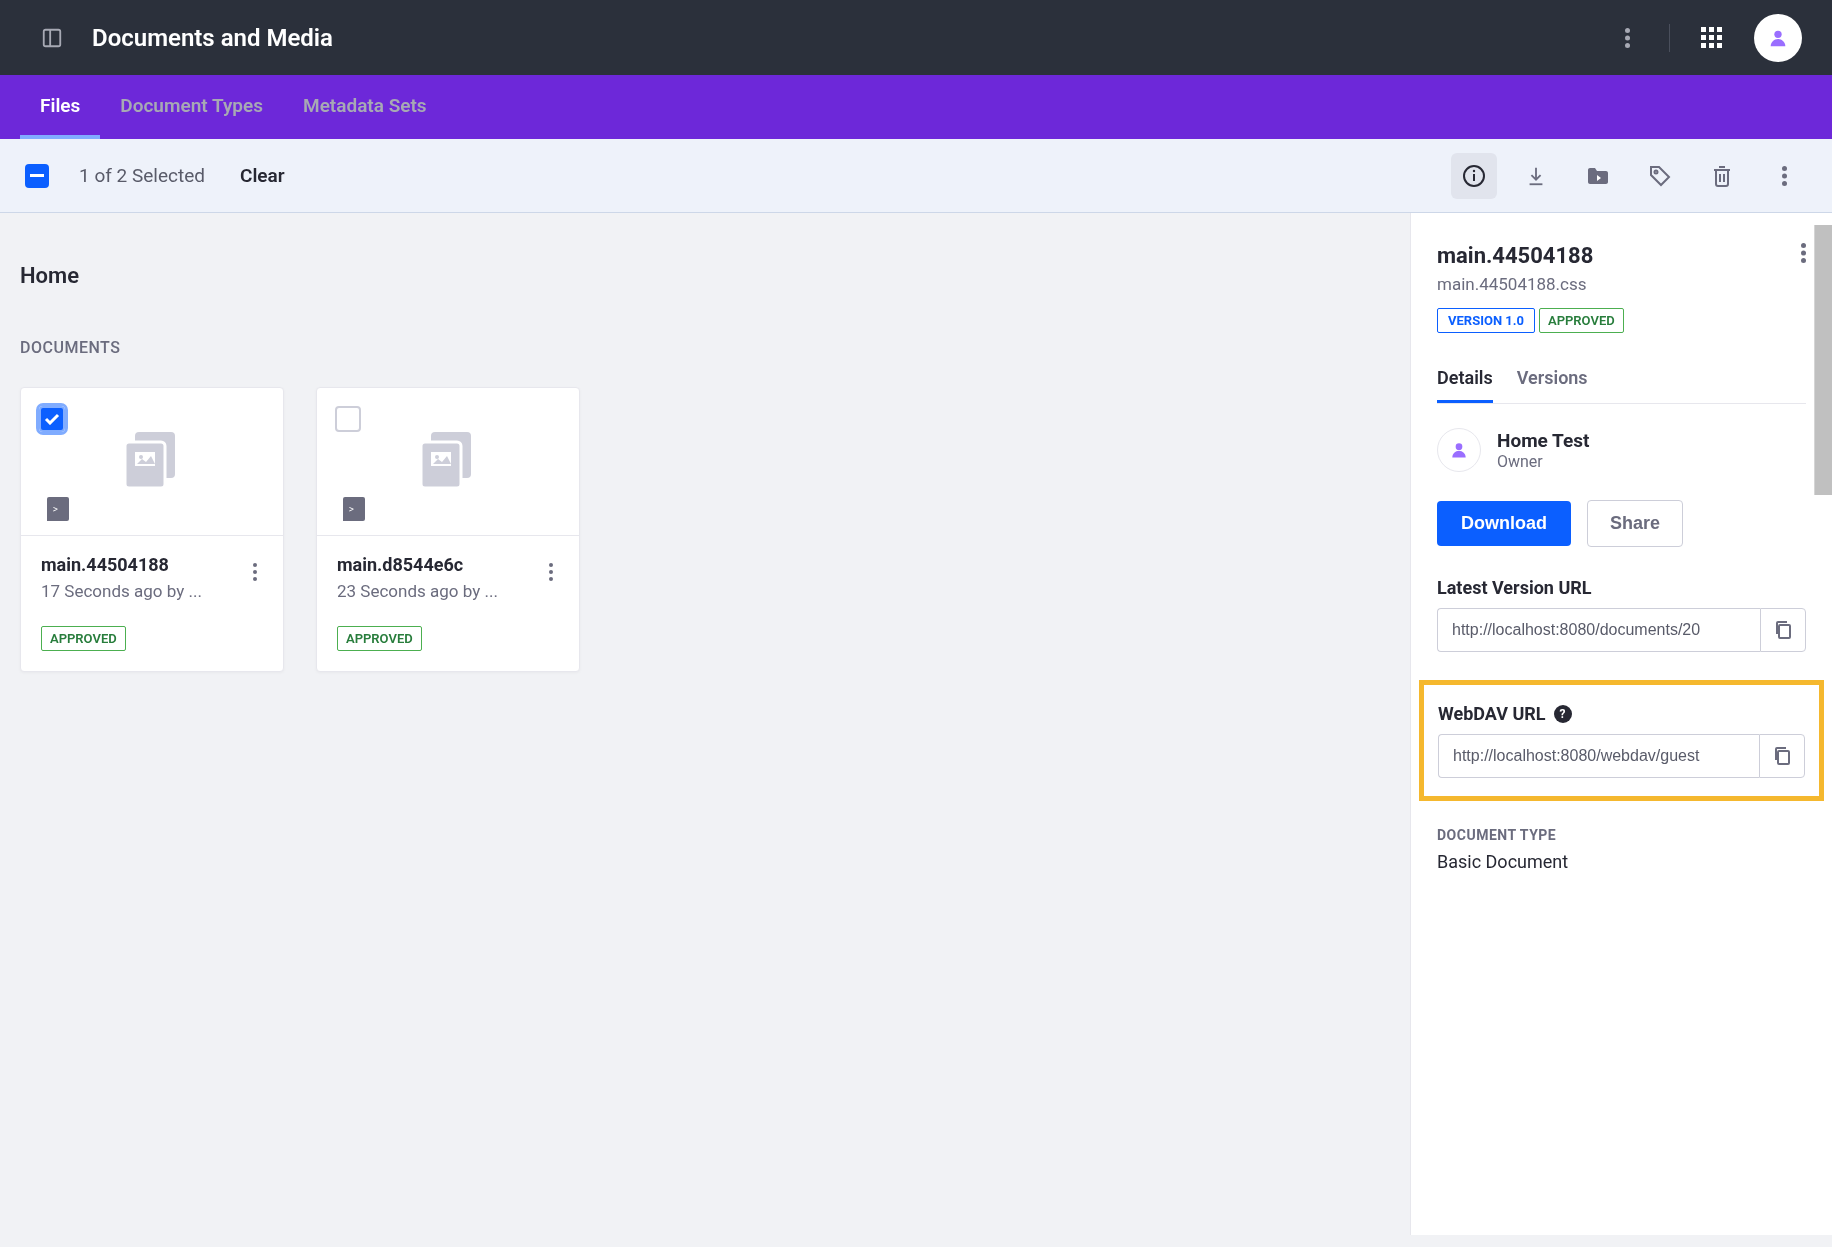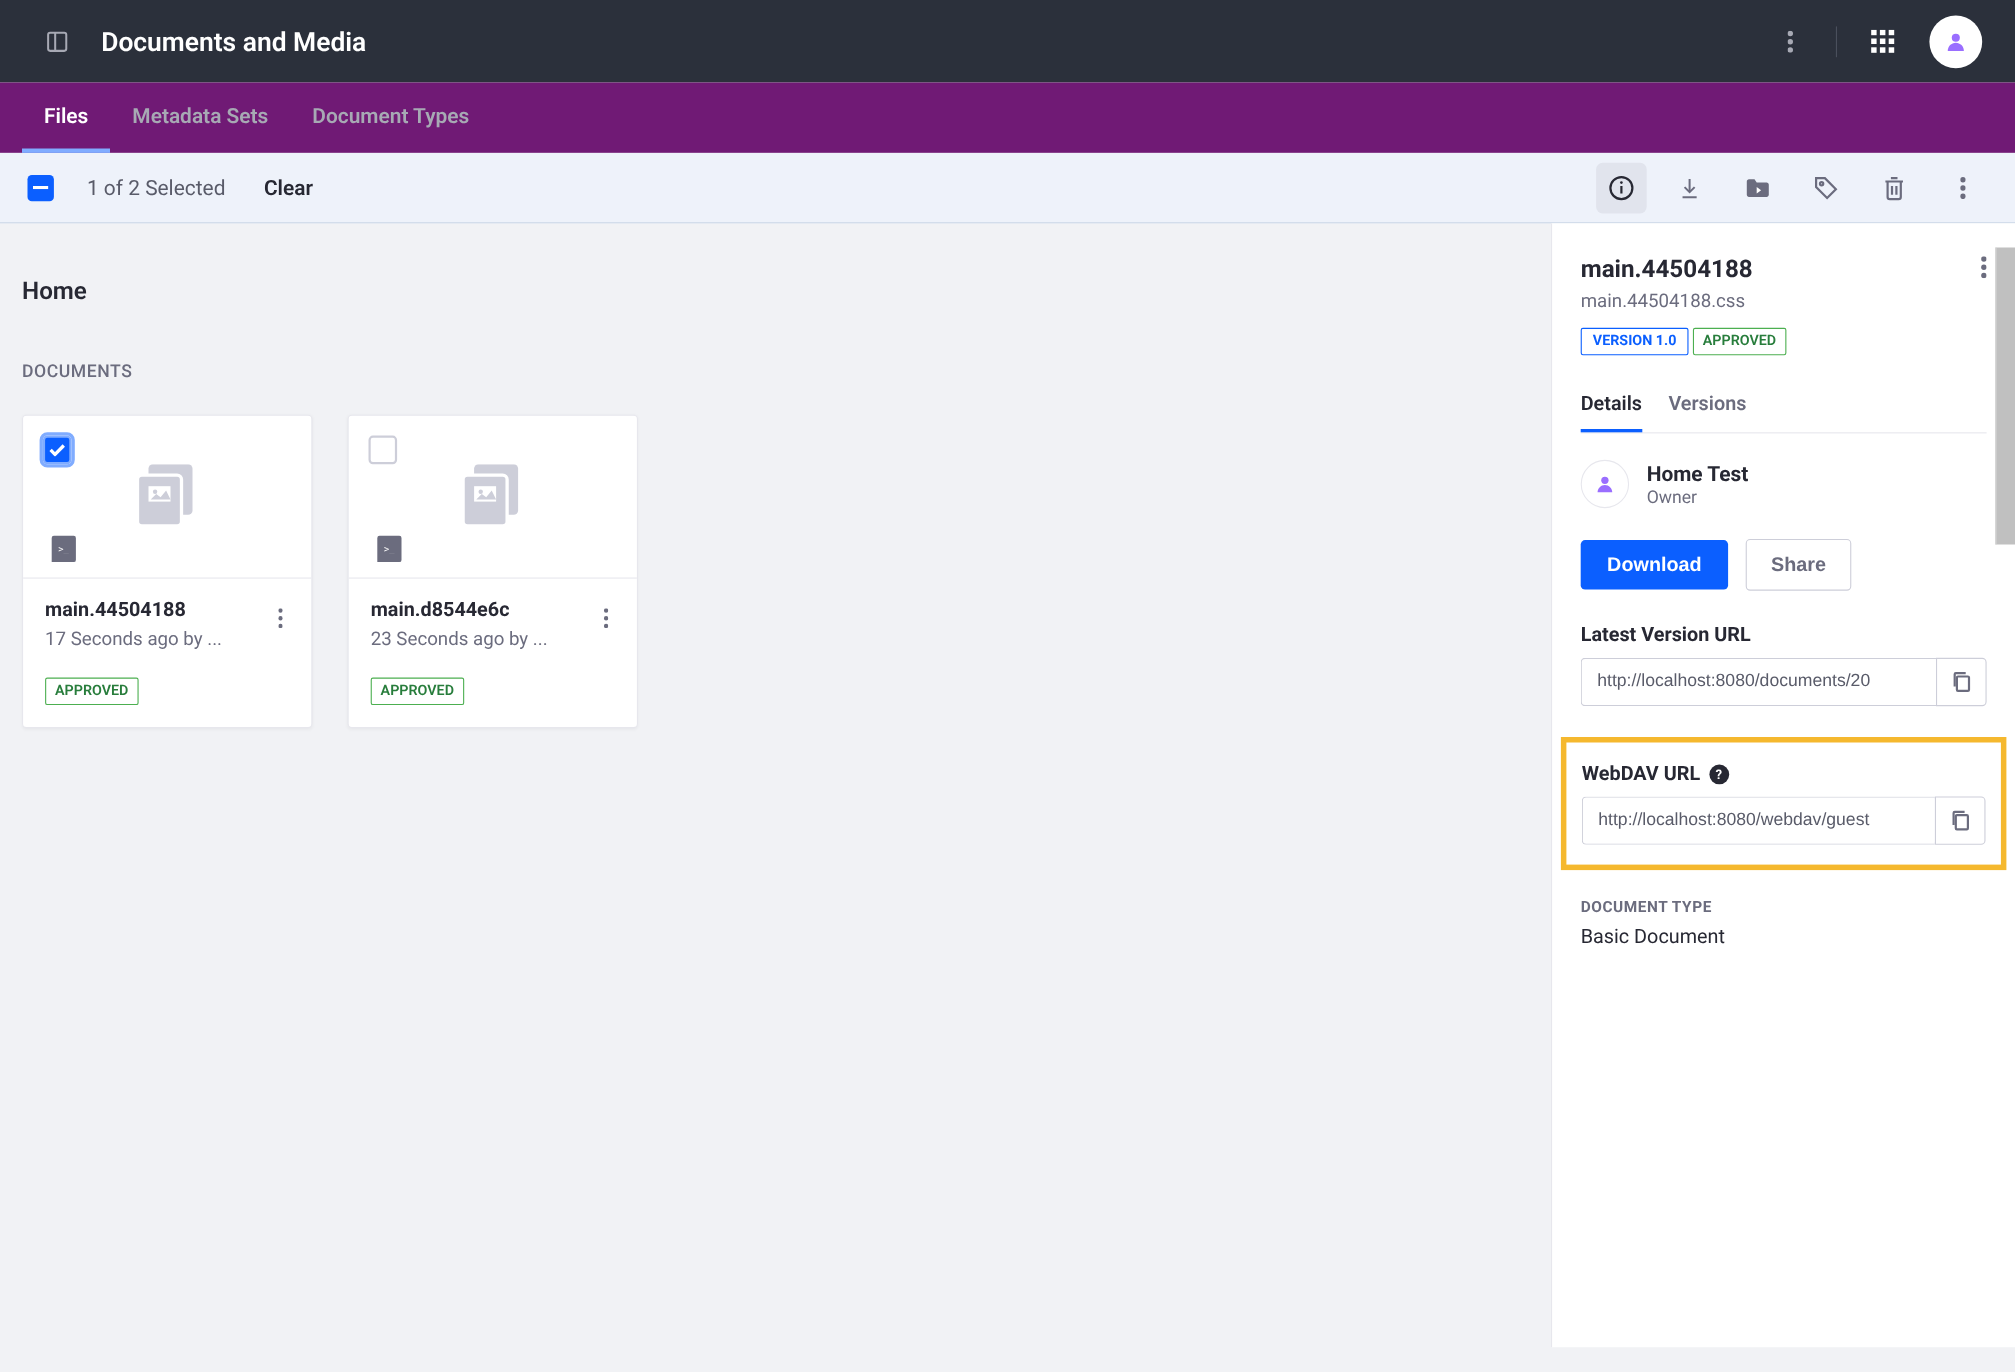--- a/index.html
+++ b/index.html
@@ -7,25 +7,25 @@
 
 .app-header { background: #2b303b; color: #fff; height: 75px; display: flex; align-items: center; padding: 0 30px; }
 .app-header .leading { display: flex; align-items: center; gap: 18px; }
 .app-header h1 { font-size: 24px; font-weight: 600; }
 .app-header .spacer { flex: 1; }
 .app-header .trailing { display: flex; align-items: center; gap: 20px; }
 .header-icon-btn { width: 44px; height: 44px; display: flex; align-items: center; justify-content: center; cursor: pointer; border-radius: 4px; }
 .divider-v { width: 1px; height: 28px; background: #4a4f5c; }
 .avatar-circle { width: 48px; height: 48px; border-radius: 50%; background: #fff; display: flex; align-items: center; justify-content: center; }
 
-.tab-bar { background: #701a75; height: 64px; display: flex; align-items: stretch; padding: 0 20px; }
+.tab-bar { background: #6d28d9; height: 64px; display: flex; align-items: stretch; padding: 0 20px; }
 .tab { padding: 0 20px; color: #a7a9b4; font-size: 19px; font-weight: 600; display: flex; align-items: center; cursor: pointer; border-bottom: 4px solid transparent; }
 .tab.active { color: #fff; border-bottom-color: #80acff; }
 
-.selection-bar { background: #eef2fa; height: 64px; display: flex; align-items: center; padding: 0 25px; border-bottom: 1px solid #cdd7e8; }
+.selection-bar { background: #eef2fa; height: 74px; display: flex; align-items: center; padding: 0 25px; border-bottom: 1px solid #cdd7e8; }
 .sel-checkbox { width: 24px; height: 24px; background: #0b5fff; border-radius: 4px; display: flex; align-items: center; justify-content: center; margin-right: 30px; }
 .sel-count { font-size: 19px; color: #595b69; margin-right: 35px; }
 .clear-btn { font-size: 19px; color: #272833; font-weight: 600; cursor: pointer; }
 .selection-bar .spacer { flex: 1; }
 .action-btn { width: 46px; height: 46px; display: flex; align-items: center; justify-content: center; cursor: pointer; border-radius: 6px; margin-left: 16px; }
 .action-btn.active-info { background: #e1e4ed; }
 
 .body-row { display: flex; position: relative; height: calc(100vh - 225px); }
 .main-area { flex: 1; padding: 50px 20px 20px 20px; overflow-y: auto; }
 .breadcrumb { font-size: 22px; font-weight: 600; margin-bottom: 50px; }
@@ -118,22 +118,22 @@
       <svg width="22" height="22" viewBox="0 0 24 24" fill="#9a6eff">
           <circle cx="12" cy="8" r="4"></circle>
           <path d="M4 21c0-4.4 3.6-8 8-8s8 3.6 8 8"></path>
         </svg>
     </div>
   </div>
 </div>
 
 <div class="tab-bar">
   <div class="tab active">Files</div>
+  <div class="tab">Document Types</div>
   <div class="tab">Metadata Sets</div>
-  <div class="tab">Document Types</div>
 </div>
 
 <div class="selection-bar">
   <div class="sel-checkbox">
     <svg width="14" height="3" viewBox="0 0 14 3" fill="#fff">
         <rect width="14" height="3"></rect>
       </svg>
   </div>
   <span class="sel-count">1 of 2 Selected</span>
   <span class="clear-btn">Clear</span>

